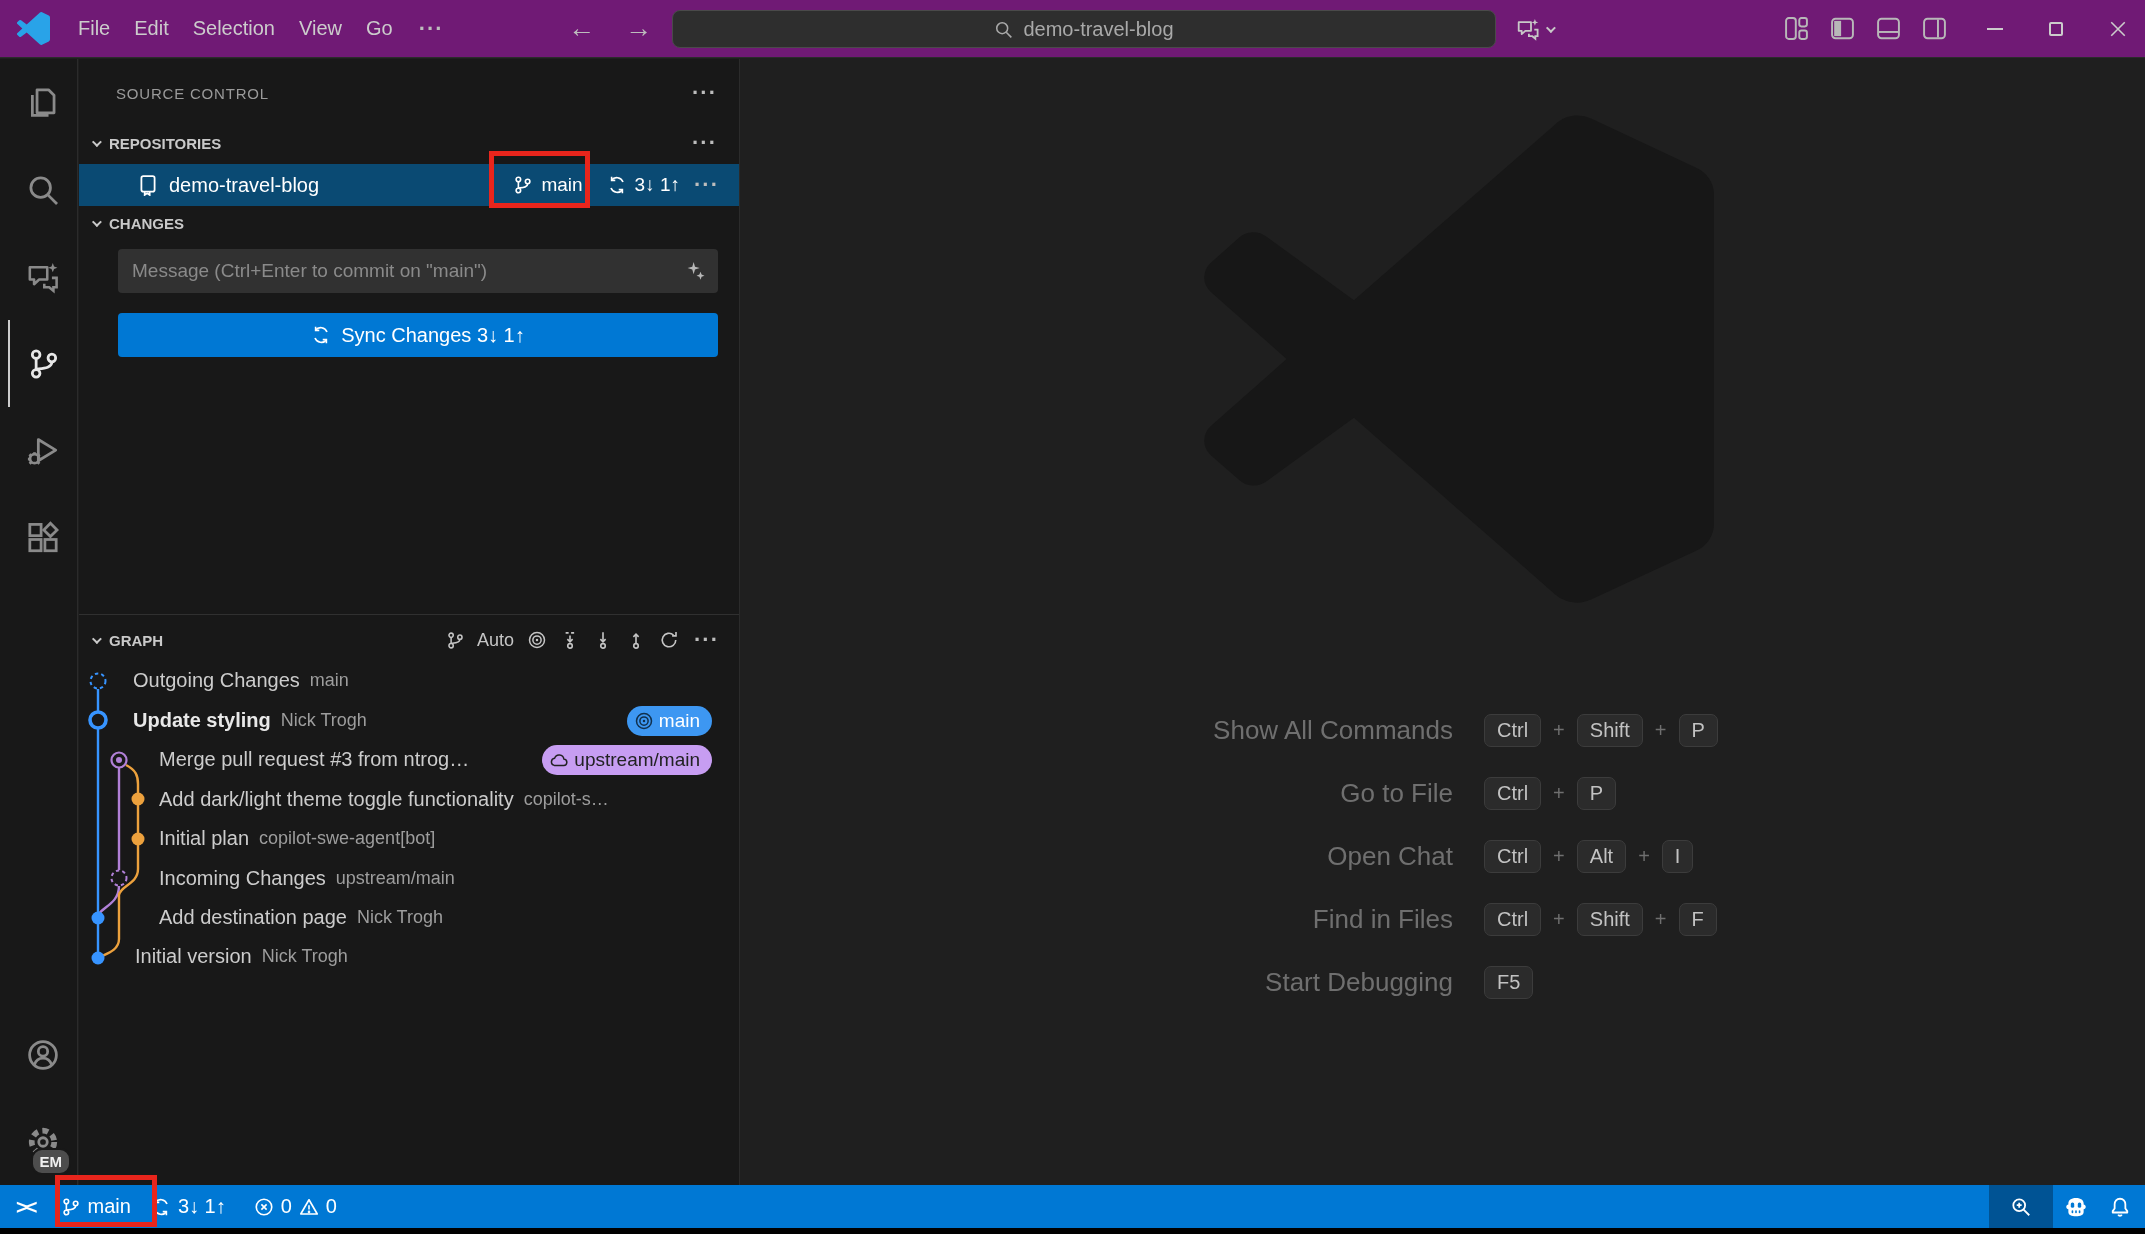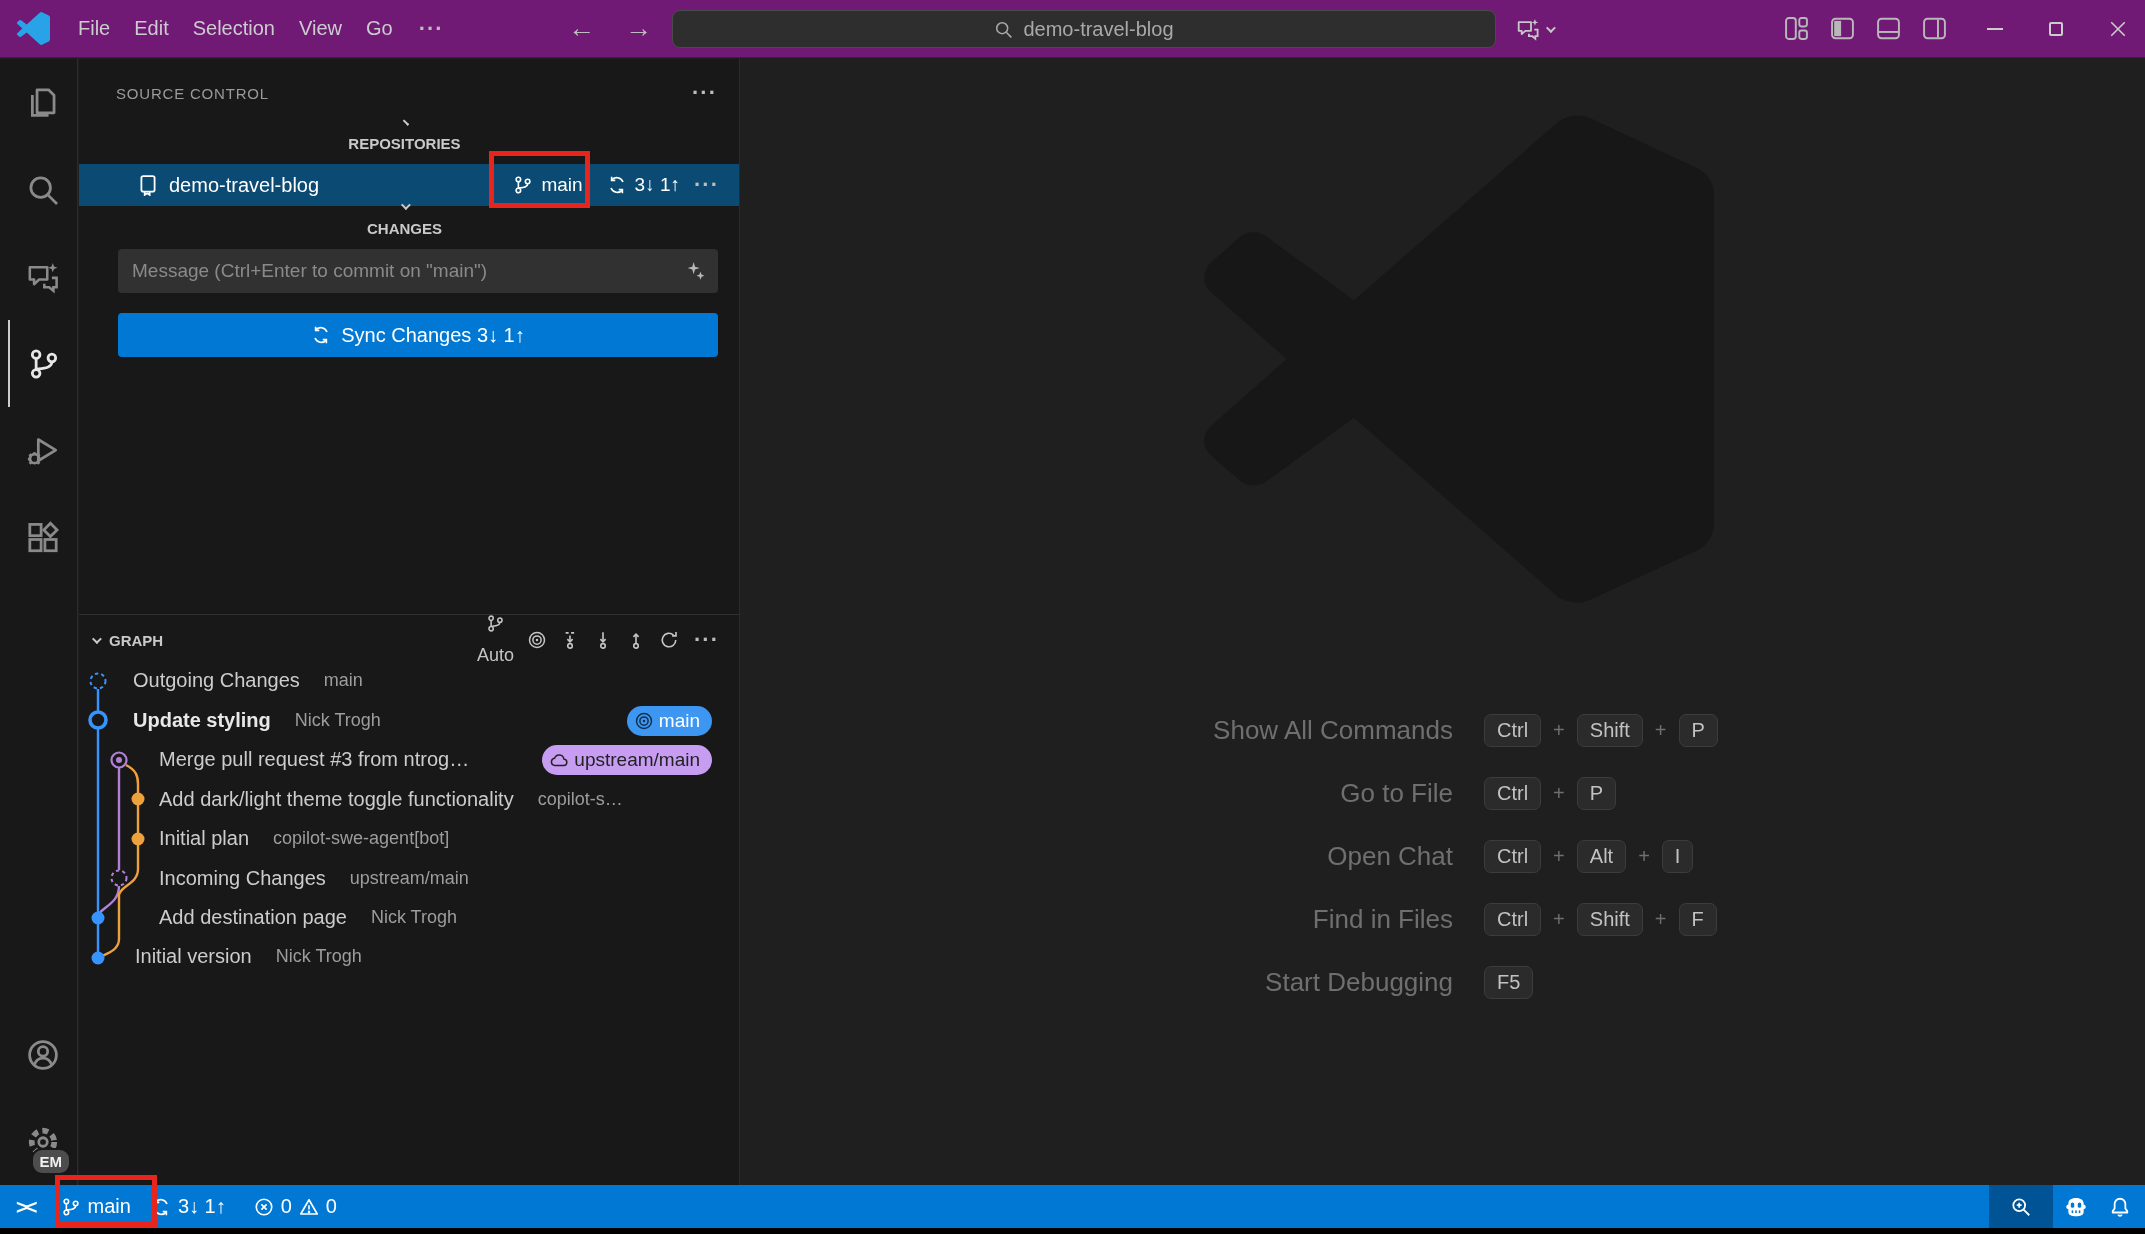--- a/index.html
+++ b/index.html
@@ -36,42 +36,42 @@
   .ab-spacer { flex:1; }
   .ab-badge { position:absolute; right:6px; bottom:10px; background:#4d4d4d; color:#f0f0f0; font-size:15px;
               font-weight:bold; padding:3px 7px; border-radius:11px; border:2px solid #181818; }
 
   
   .sidebar { position:absolute; top:59px; left:79px; width:661px; bottom:49px; background:#181818;
              border-right:1px solid #2b2b2b; color:#cccccc; }
   .sc-title { position:absolute; top:14px; left:0; right:0; height:40px; display:flex; align-items:center;
               padding:0 22px 0 37px; color:#9a9a9a; font-size:15px; letter-spacing:.8px;text-align:center; }
   .section-row { position:absolute; left:0; right:0; height:40px; display:flex; align-items:center;
-                 padding:0 22px 0 13px; gap:10px; font-size:15px; font-weight:bold; color:#c9c9c9;flex-direction:column; }
+                 padding:0 22px 0 13px; gap:10px; font-size:15px; font-weight:bold; color:#c9c9c9; }
   .more-btn { margin-left:auto; color:#bdbdbd; font-size:22px; font-weight:bold; letter-spacing:1px; line-height:10px; }
   .repo-row { position:absolute; top:105px; left:0; right:0; height:42px; background:#0a4a73;
               display:flex; align-items:center; padding:0 20px 0 58px; gap:10px; color:#ffffff; font-size:20px; }
   .repo-right { margin-left:auto; display:flex; align-items:center; gap:8px; font-size:19px; }
   .msg-input { position:absolute; top:190px; left:39px; width:600px; height:44px; }
   .msg-input input { width:100%; height:100%; background:#313131; border:none; border-radius:4px;
                      color:#cccccc; font-size:19px; padding:0 44px 0 14px; font-family:"Liberation Sans",sans-serif; }
   .msg-input input::placeholder { color:#8a8a8a; }
   .msg-sparkle { position:absolute; right:12px; top:11px; color:#b8b8b8; }
   .sync-btn { position:absolute; top:254px; left:39px; width:600px; height:44px; background:#0078d4; border:none;
               border-radius:4px; color:#ffffff; font-size:20px; display:flex; align-items:center; justify-content:center;
               gap:10px; font-family:"Liberation Sans",sans-serif; }
 
   
   .graph-section { position:absolute; top:555px; left:0; right:0; bottom:0; border-top:1px solid #303030; }
   .graph-header { position:absolute; top:6px; left:0; right:0; height:38px; display:flex; align-items:center;
                   padding:0 20px 0 13px; gap:10px; font-size:15px; font-weight:bold; color:#c9c9c9; }
   .graph-tools { margin-left:auto; display:flex; align-items:center; gap:13px; color:#c5c5c5; }
-  .graph-auto { display:flex; align-items:center; gap:12px; font-size:18px; font-weight:normal;flex-direction:column; }
+  .graph-auto { display:flex; align-items:center; gap:12px; font-size:18px; font-weight:normal; }
   .graph-svg { position:absolute; left:0; top:42px; }
-  .graph-row { position:absolute; left:0; right:0; height:39px; display:flex; align-items:center; gap:24px;
+  .graph-row { position:absolute; left:0; right:0; height:39px; display:flex; align-items:center; gap:10px;
                font-size:20px; color:#cccccc; }
   .graph-row .meta { color:#9d9d9d; font-size:18px; white-space:nowrap; }
   .graph-row .title { white-space:nowrap; }
   .indent-a { padding-left:54px; } .indent-b { padding-left:80px;text-align:right; } .indent-c { padding-left:56px; }
   .row-bold .title { font-weight:bold; color:#e8e8e8; }
   .ref-pill { margin-left:auto; margin-right:27px; height:30px; border-radius:15px; display:flex; align-items:center;
               gap:5px; padding:0 12px 0 7px; font-size:19px; }
   .pill-blue { background:#3d97f2; color:#ffffff; }
   .pill-blue .pill-ic { color:#11304d; }
   .pill-purple { background:#c79df2; color:#222222; }

